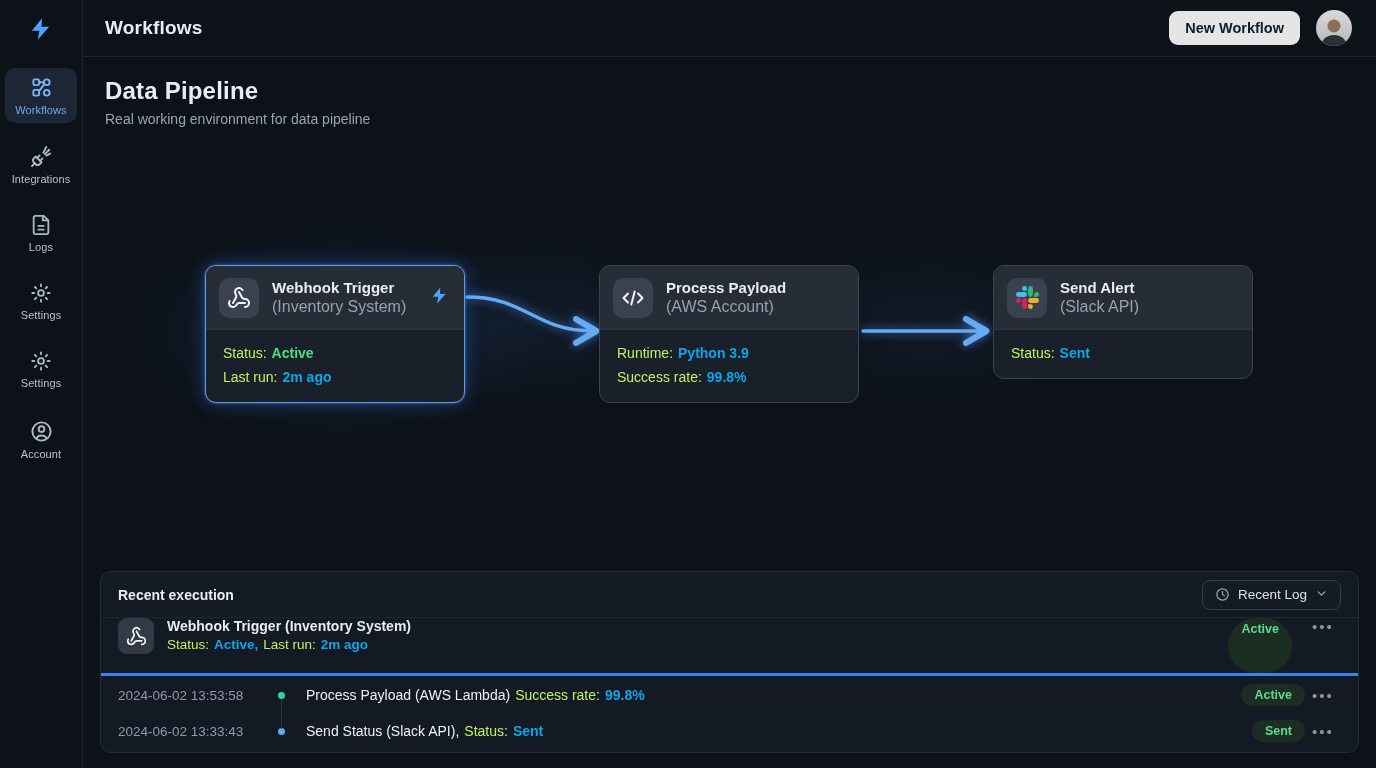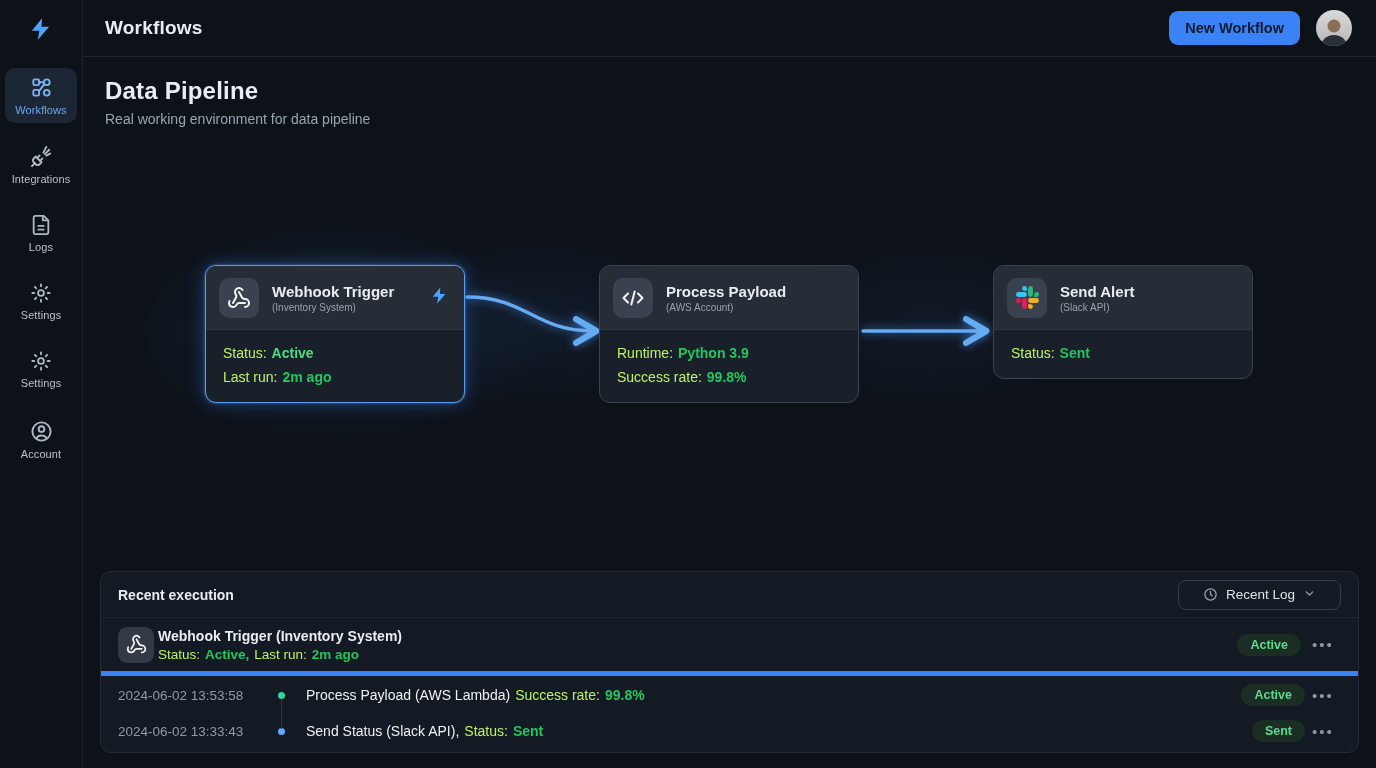--- a/index.html
+++ b/index.html
@@ -44,21 +44,21 @@
     background:#161d28; border:1px solid #313b49; border-radius:9px;
     display:flex; align-items:center; gap:10px; padding:0 14px; color:#7d8795;
   }
   .search input {
     flex:1; background:transparent; border:none; outline:none;
     color:#cfd6de; font-size:14.5px; font-family:inherit;
   }
   .search input::placeholder { color:#7d8795; }
   .topbar-right { margin-left:auto; display:flex; align-items:center; gap:16px; }
   .btn-primary {
-    background:#3b82f6; color:#0d1b2e; border:none; cursor:pointer;
+    background:#e5e5e5; color:#0d1b2e; border:none; cursor:pointer;
     font-family:inherit; font-size:14.5px; font-weight:600;
     padding:9px 16px; border-radius:9px;
   }
   .avatar {
     width:36px; height:36px; border-radius:50%; overflow:hidden; cursor:pointer;
     background:linear-gradient(180deg,#d9d9d9,#b7b7b7); position:relative; flex:none;
   }
   .avatar svg { position:absolute; left:0; top:3px; }
 
   
@@ -87,46 +87,46 @@
     display:flex; align-items:center; gap:13px; padding:12px 13px; height:64px;
     border-bottom:1px solid #2e3짜642;
     border-bottom:1px solid #2e3642;
   }
   .node-ico {
     width:40px; height:40px; border-radius:10px; background:#3a4250; flex:none;
     display:flex; align-items:center; justify-content:center;
   }
   .node-titles { flex:1; min-width:0; }
   .node-title { font-size:15px; font-weight:700; }
-  .node-sub { font-size:10px; color:#98a1ae; margin-top:2px; }
+  .node-sub { font-size:16px; color:#98a1ae; margin-top:2px; }
   .node-bolt { flex:none; margin-right:2px; }
   .node-body { padding:11px 17px 13px; }
   .node-line { display:flex; gap:5px; font-size:14px; line-height:24px; }
   .lbl { color:#bef264; }
-  .val { color:#22c55e; font-weight:600; }
+  .val { color:#0ea5e9; font-weight:600; }
   .val.green { color:#4ade80; font-weight:600; }
 
   .wires { position:absolute; inset:0; pointer-events:none; }
 
   
   .panel {
     position:absolute; left:17px; top:514px; width:1259px; height:182px;
     background:#141a23; border:1px solid #232b37; border-radius:11px;
   }
   .panel-head { height:46px; display:flex; align-items:center; padding:0 17px; border-bottom:1px solid #1f2631; }
   .panel-title { font-size:14px; font-weight:700; }
   .log-select {
     margin-left:auto; height:30px; display:flex; align-items:center; gap:8px;
     background:#151b25; border:1px solid #333d4b; border-radius:8px;
-    padding:0 24px; cursor:pointer; color:#dfe3e8; font-size:13.5px;
+    padding:0 12px; cursor:pointer; color:#dfe3e8; font-size:13.5px;
   }
   .log-select .clk { color:#9aa4b1; display:flex; }
   .featured {
-    height:58px; display:flex; align-items:center; gap:4px; padding:0 17px;
-    border-bottom:5px solid #3b82f6;
+    height:58px; display:flex; gap:13px; padding:0 17px;
+    border-bottom:3px solid #3b82f6;
   }
   .feat-ico {
     width:36px; height:36px; border-radius:9px; background:#333a45; flex:none;
     display:flex; align-items:center; justify-content:center;
   }
   .feat-txt { flex:1; min-width:0; }
   .feat-title { font-size:14px; font-weight:600; }
   .feat-sub { font-size:13.5px; margin-top:3px; display:flex; gap:5px; }
   .badge {
     background:#1c2d24; color:#5fd88f; font-size:12.5px; font-weight:600;

